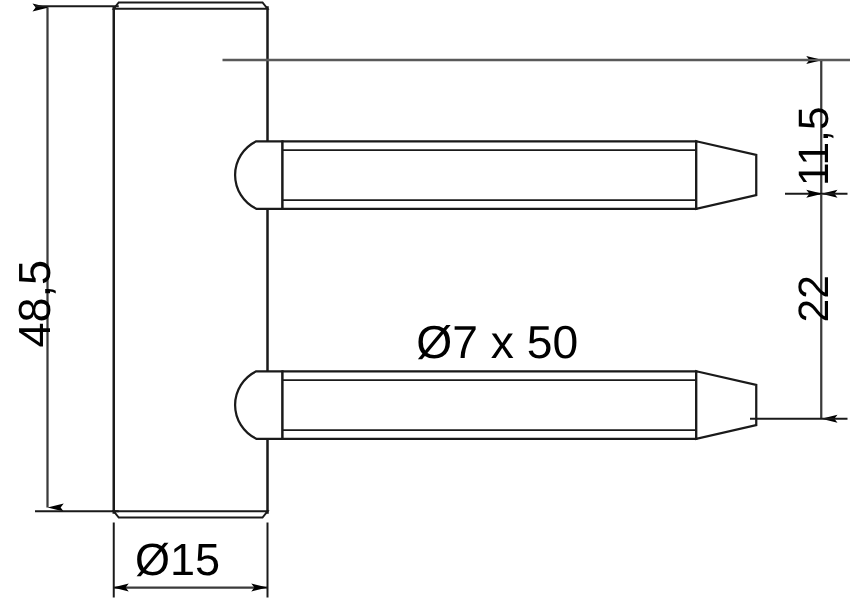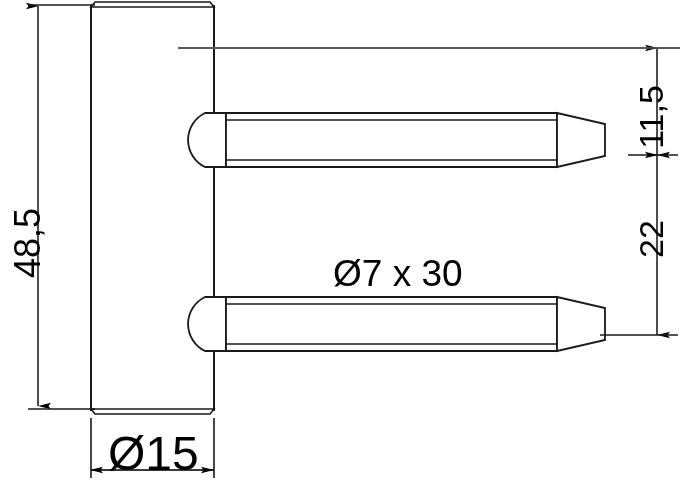--- a/index.html
+++ b/index.html
@@ -108,21 +108,21 @@
 
     <g>
       <line x1="657" y1="155" x2="657" y2="335" stroke="#3a3a3a" stroke-width="1.8" marker-start="url(#arrUp)" marker-end="url(#arrDown)"></line>
       <line x1="600" y1="335" x2="678" y2="335" stroke="#1a1a1a" stroke-width="1.6"></line>
     </g>
 
   </svg>
 
   <div class="dim-text rot90" style="left:-12px; top:225px; width:80px; text-align:center; font-size:36px;">48,5</div>
 
-  <div class="dim-text" style="left:108px; top:430px; font-size:48px;">Ø15</div>
+  <div class="dim-text" style="left:108px; top:430px; font-size:36px;">Ø15</div>
 
   <div class="dim-text rot90" style="left:611px; top:100px; width:80px; text-align:center; font-size:34px;">11,5</div>
 
   <div class="dim-text rot90" style="left:621px; top:222px; width:60px; text-align:center; font-size:34px;">22</div>
 
-  <div class="dim-text" style="left:333px; top:255px; font-size:37px;">Ø7 x 30</div>
+  <div class="dim-text" style="left:333px; top:255px; font-size:37px;">Ø7 x 50</div>
 
 </div>
 
 </body></html>

